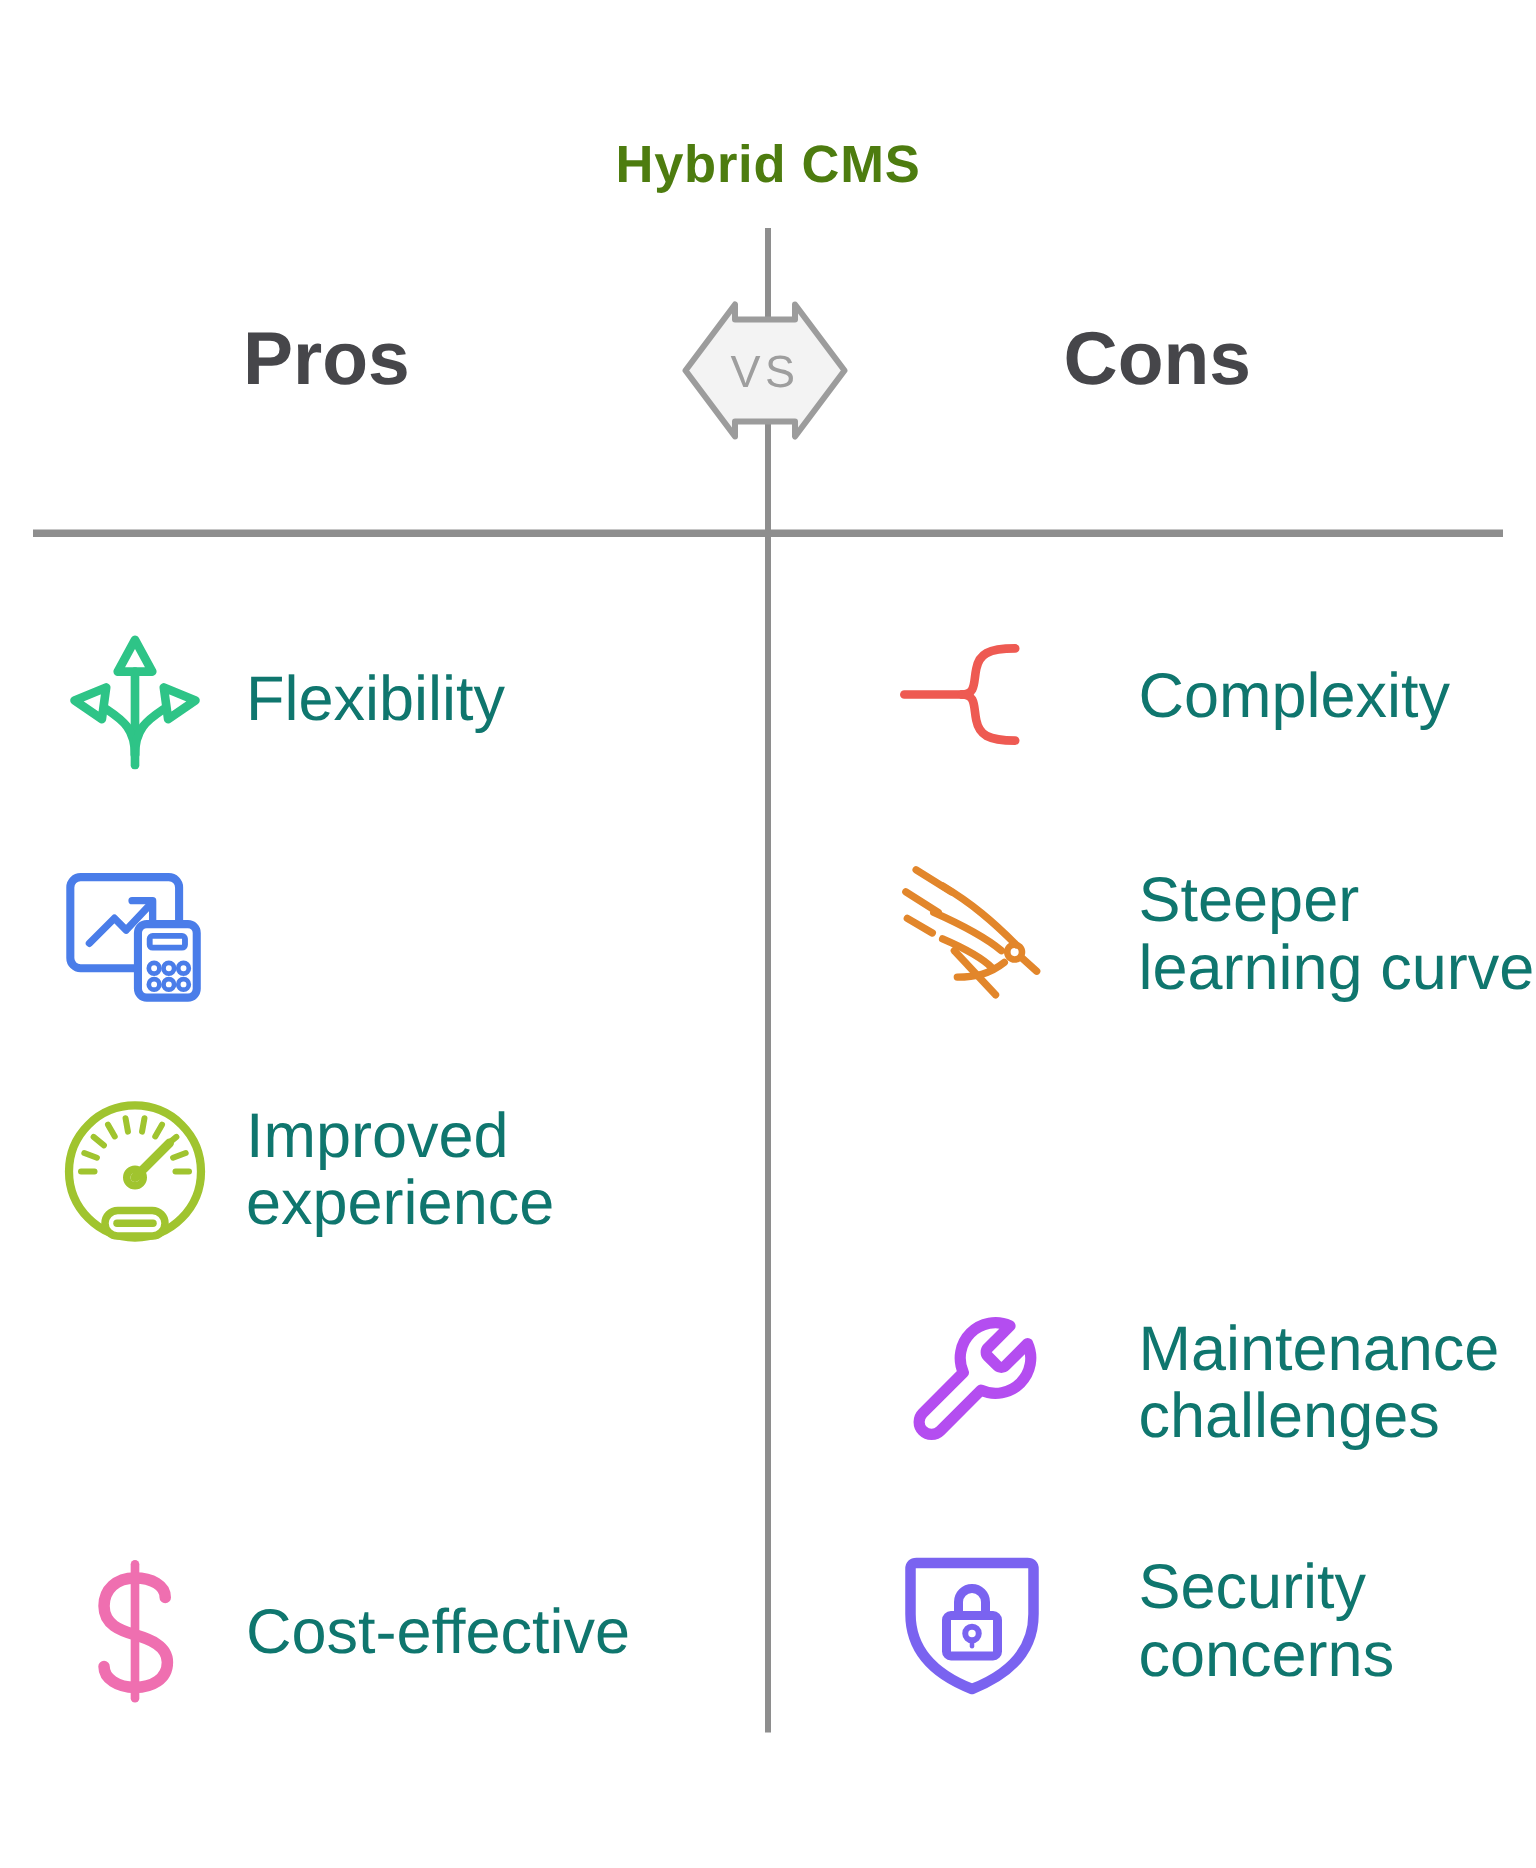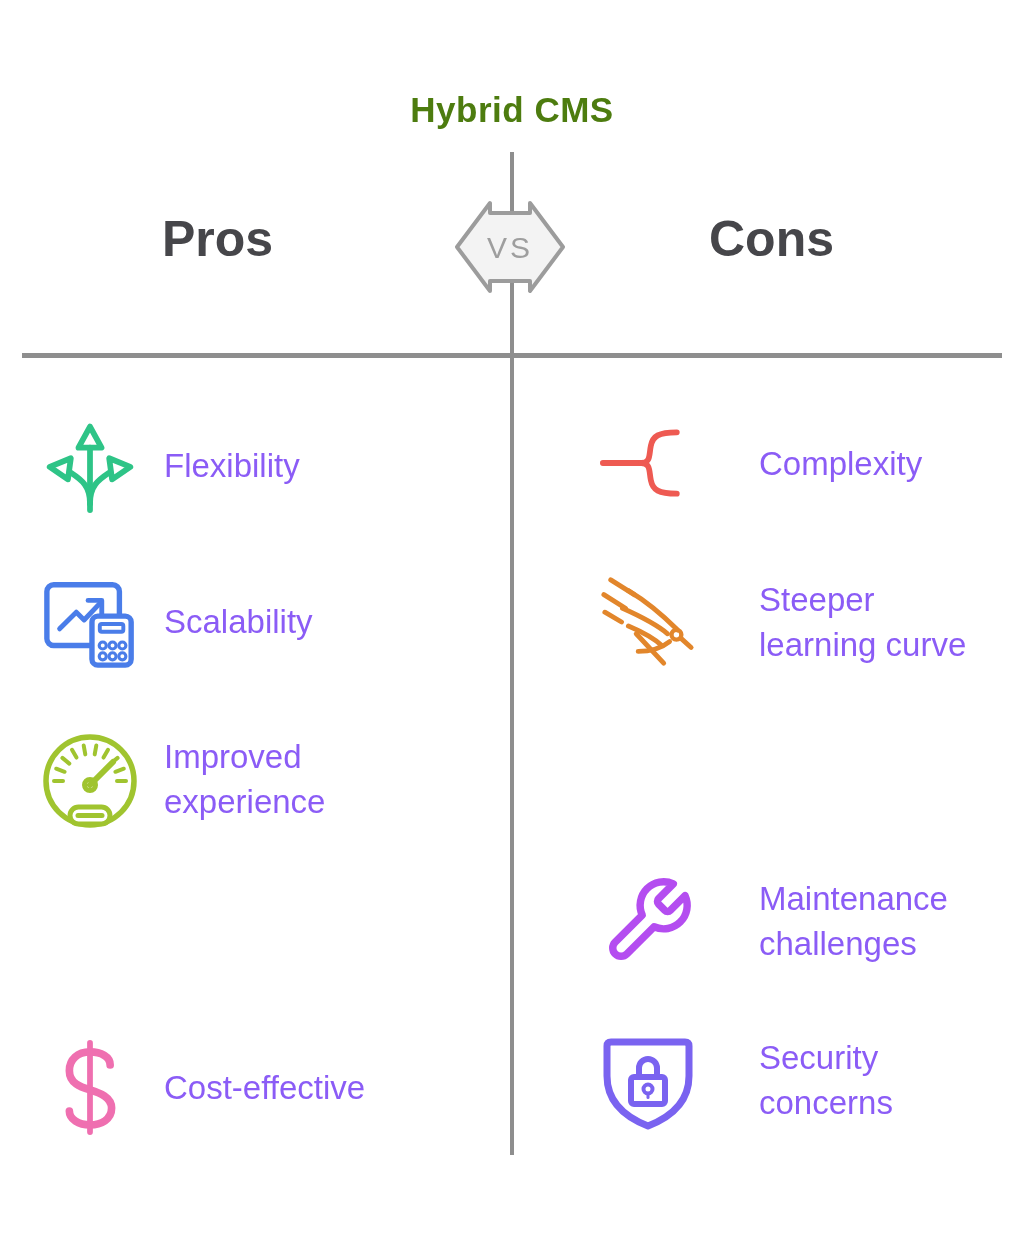--- a/index.html
+++ b/index.html
@@ -67,23 +67,23 @@
   .icon-box {
     width: 100px; height: 104px;
     display: flex;
     align-items: center;
     justify-content: center;
     flex: 0 0 100px;
   }
   .icon-box svg { display: block; }
   .label {
     margin-left: 24px;
-    font-size: 33px;
+    font-size: 42px;
     line-height: 45px;
-    color: #8b5cf6;
+    color: #0f766e;
     white-space: pre-line;
     width: 300px;
   }
   .row.right .label { margin-left: 18px; width: 280px; }
 </style>
 </head>
 <body>
 
 <div class="canvas">
 
@@ -123,21 +123,20 @@
         <rect x="52" y="45" width="40" height="50" rx="6" fill="#ffffff"></rect>
         <rect x="60" y="53" width="24" height="8" rx="2" stroke-width="4"></rect>
         <circle cx="63" cy="75" r="3.6" stroke-width="3.2"></circle>
         <circle cx="73" cy="75" r="3.6" stroke-width="3.2"></circle>
         <circle cx="83" cy="75" r="3.6" stroke-width="3.2"></circle>
         <circle cx="63" cy="86" r="3.6" stroke-width="3.2"></circle>
         <circle cx="73" cy="86" r="3.6" stroke-width="3.2"></circle>
         <circle cx="83" cy="86" r="3.6" stroke-width="3.2"></circle>
       </svg>
     </div>
-    <div class="label">Scalability</div>
   </div>
 
   <div class="row left" style="top:727px">
     <div class="icon-box" style="color: rgb(160, 196, 47);">
       <svg width="100" height="100" viewBox="0 0 100 100" fill="none" stroke="currentColor" stroke-width="5.5" stroke-linecap="round" stroke-linejoin="round">
         <circle cx="50" cy="52" r="44"></circle>
         <g stroke-width="4">
           <line x1="23" y1="52" x2="14" y2="52"></line>
           <line x1="24.6" y1="42.8" x2="16.2" y2="39.7"></line>
           <line x1="29.3" y1="34.6" x2="22.4" y2="28.9"></line>

